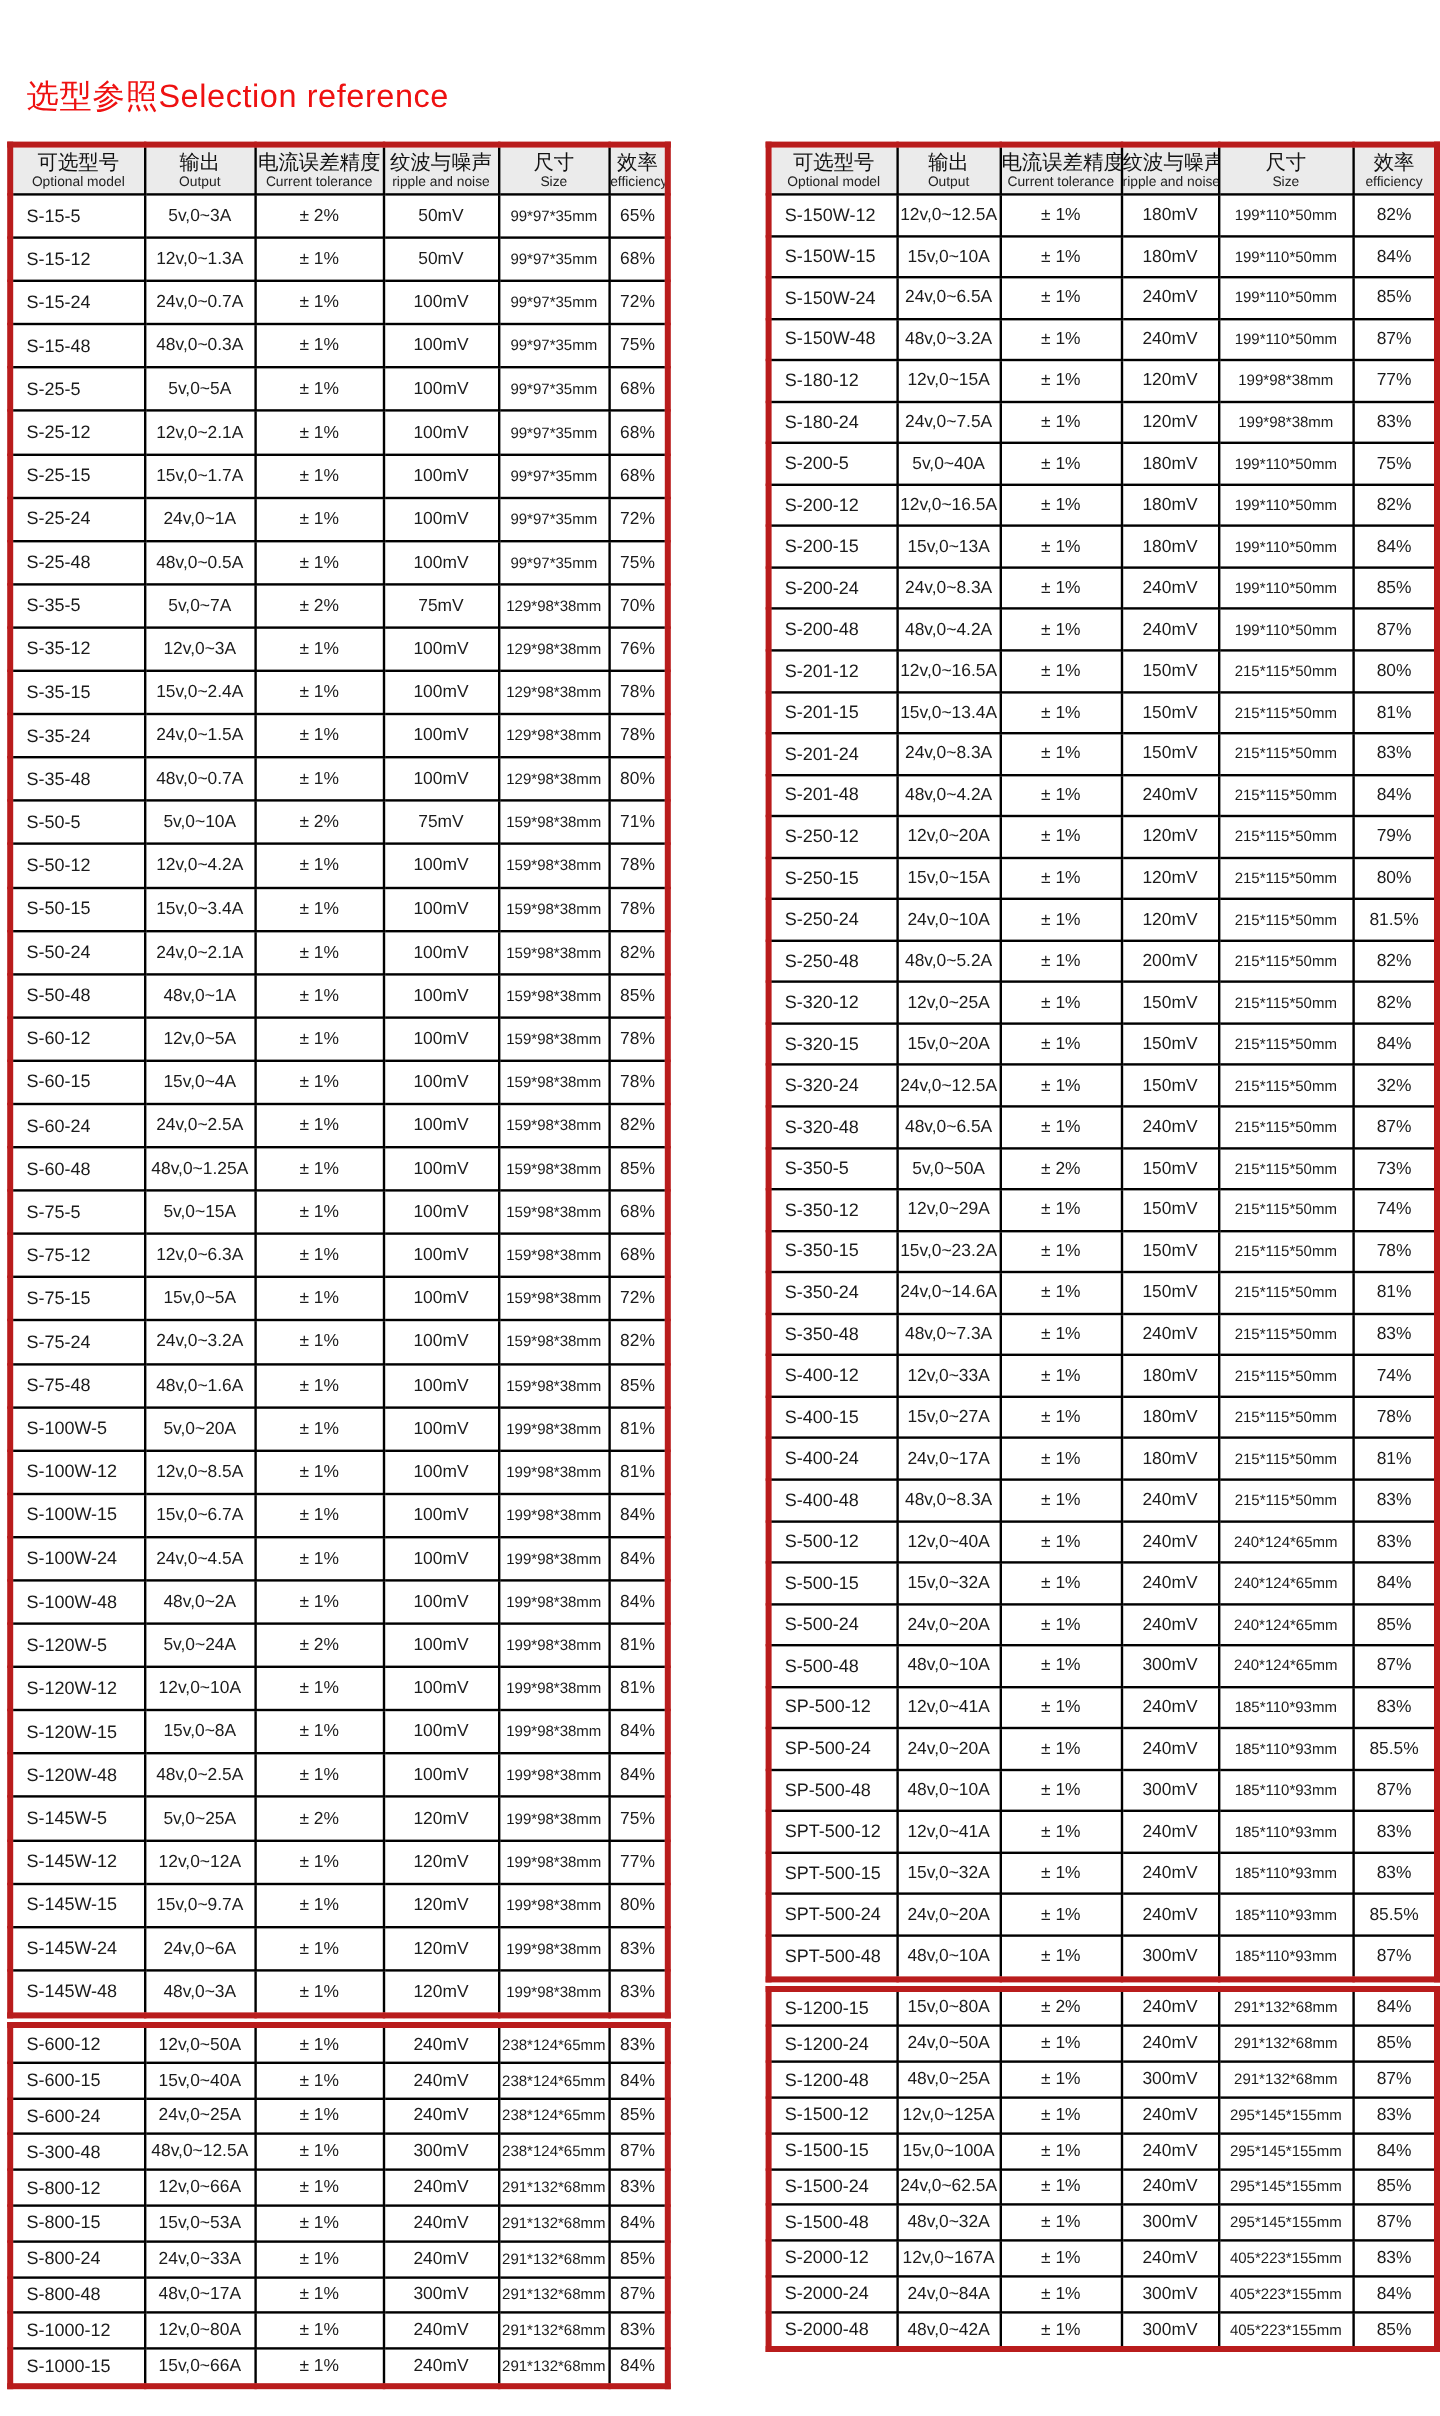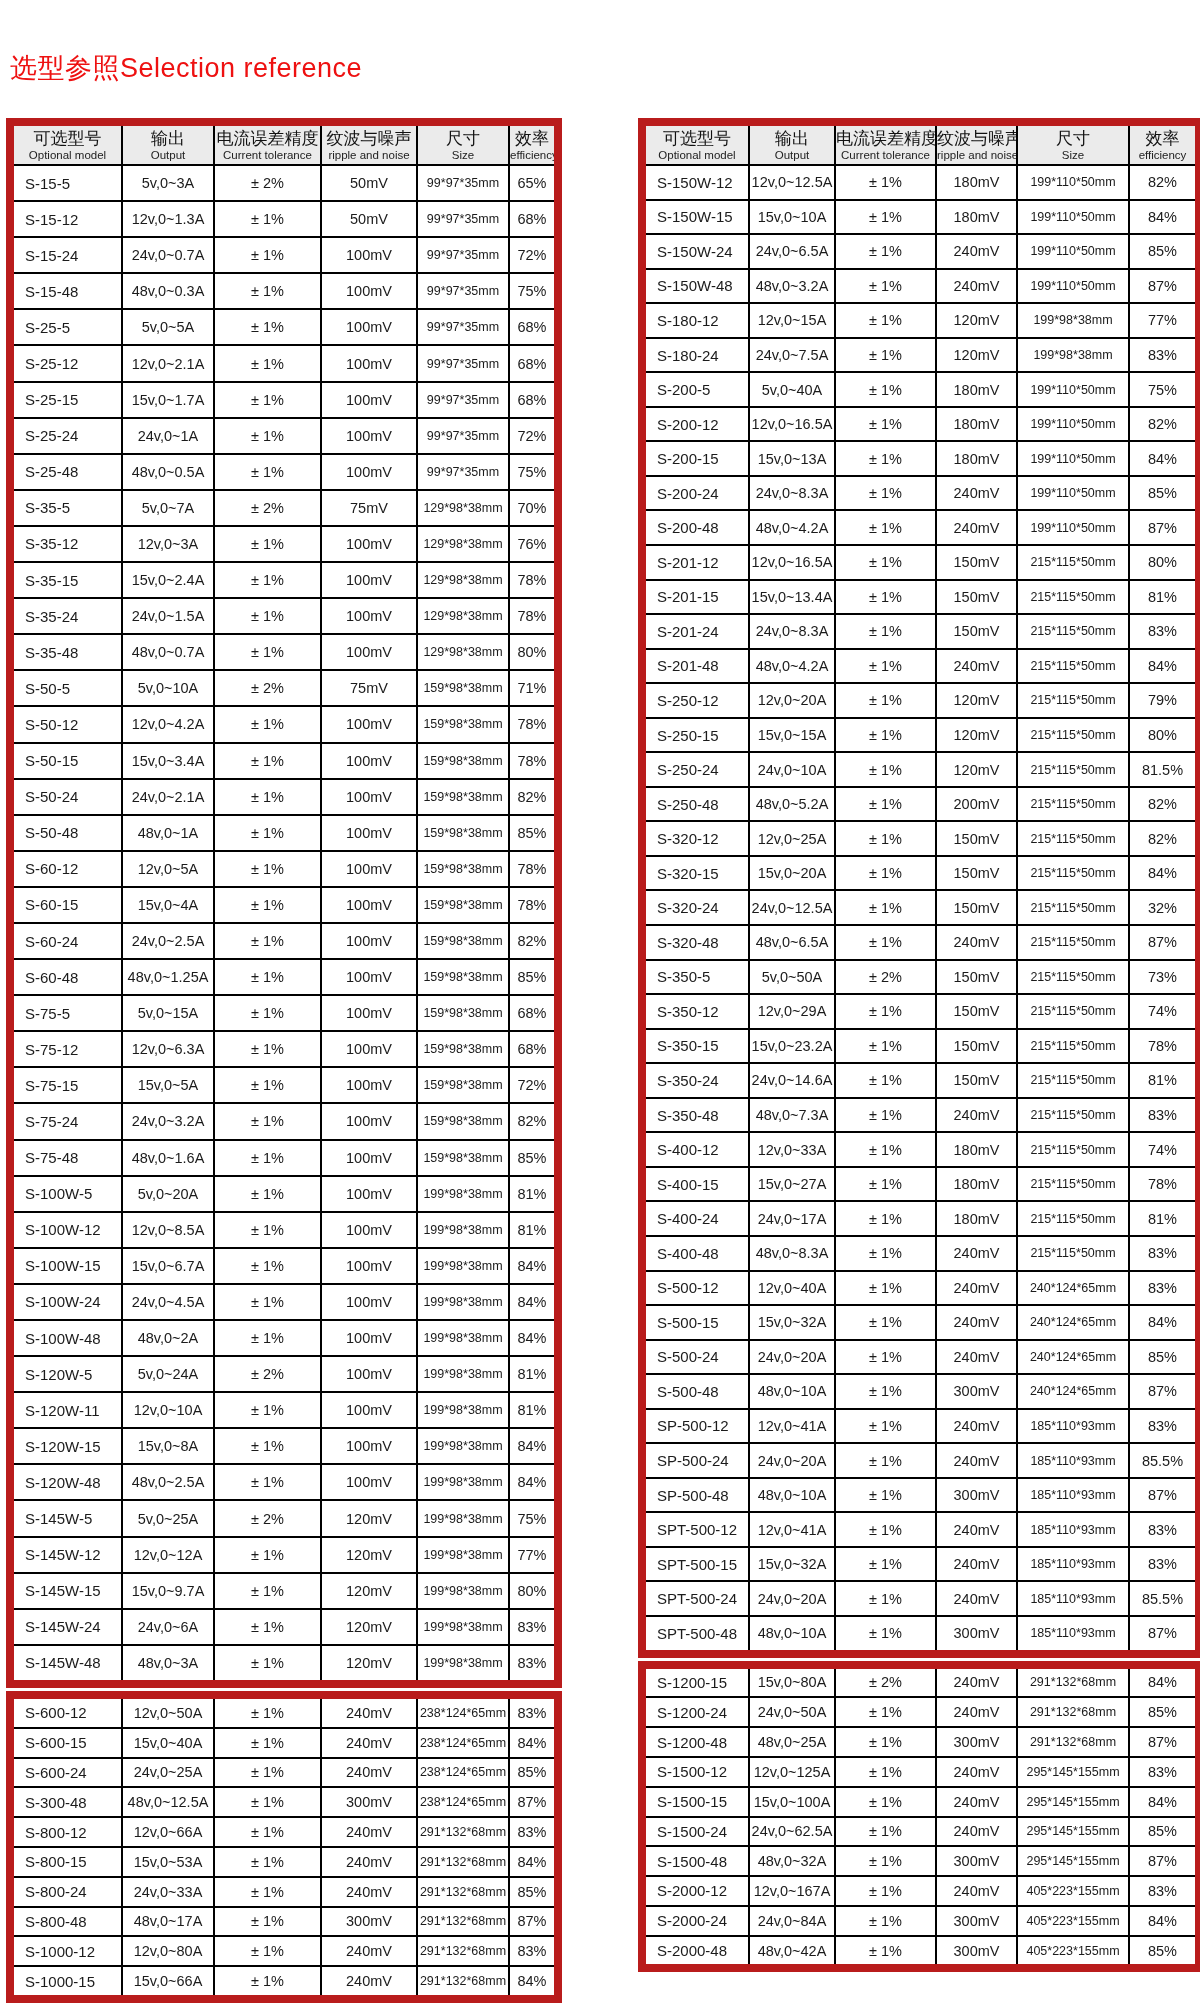--- a/index.html
+++ b/index.html
@@ -3,29 +3,29 @@
 <meta charset="utf-8">
 <style>
   html,body{margin:0;padding:0;}
   body{
     width:1200px;height:2013px;position:relative;background:#ffffff;
     font-family:"Liberation Sans","DejaVu Sans",sans-serif;
     color:#1b1b1b;
   }
   .page{position:absolute;inset:0;overflow:hidden;}
   .title{
-    position:absolute;left:6px;top:46px;margin:4px;
+    position:absolute;left:6px;top:46px;margin:16px;
     font-size:27px;font-weight:normal;letter-spacing:0.5px;white-space:nowrap;
   }
   .tbl-wrap{position:absolute;top:118px;}
   .tbl-wrap.left{left:6px;width:548px;}
   .tbl-wrap.right{left:638px;width:557px;}
   table{
     border-collapse:collapse;table-layout:fixed;width:100%;
-    border:8px solid #b91c1c;
+    border:5px solid #b91c1c;
   }
   table.grp2{margin-top:3px;}
   th,td{
     border:2px solid #000;padding:0;overflow:hidden;white-space:nowrap;
     vertical-align:middle;
   }
   th{background:#ebebeb;height:38px;text-align:center;font-weight:normal;}
   th .zh{font-size:17px;line-height:1.2;color:#111;}
   th .en{font-size:11.5px;line-height:1.05;color:#222;}
   td{text-align:center;font-size:14.5px;}
@@ -347,21 +347,21 @@
           </tr>
           <tr>
             <td class="c0">S-120W-5</td>
             <td class="c1">5v,0~24A</td>
             <td class="c2">± 2%</td>
             <td class="c3">100mV</td>
             <td class="c4">199*98*38mm</td>
             <td class="c5">81%</td>
           </tr>
           <tr>
-            <td class="c0">S-120W-11</td>
+            <td class="c0">S-120W-12</td>
             <td class="c1">12v,0~10A</td>
             <td class="c2">± 1%</td>
             <td class="c3">100mV</td>
             <td class="c4">199*98*38mm</td>
             <td class="c5">81%</td>
           </tr>
           <tr>
             <td class="c0">S-120W-15</td>
             <td class="c1">15v,0~8A</td>
             <td class="c2">± 1%</td>

